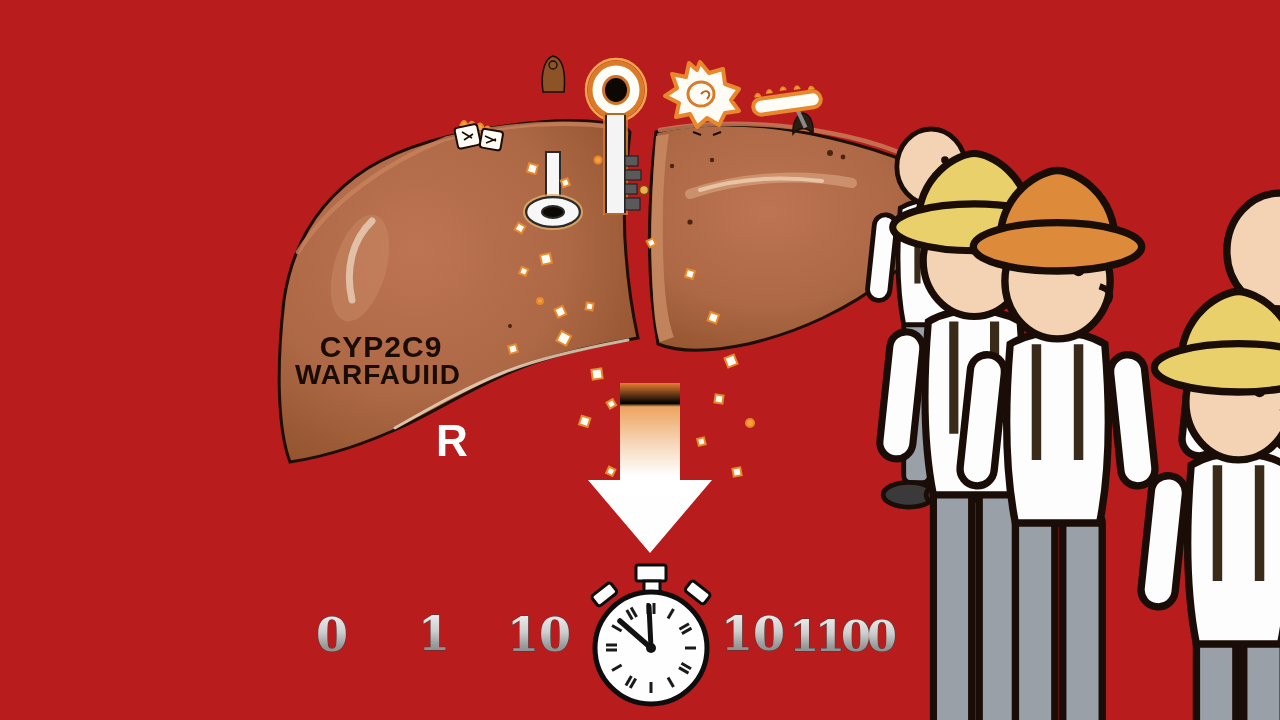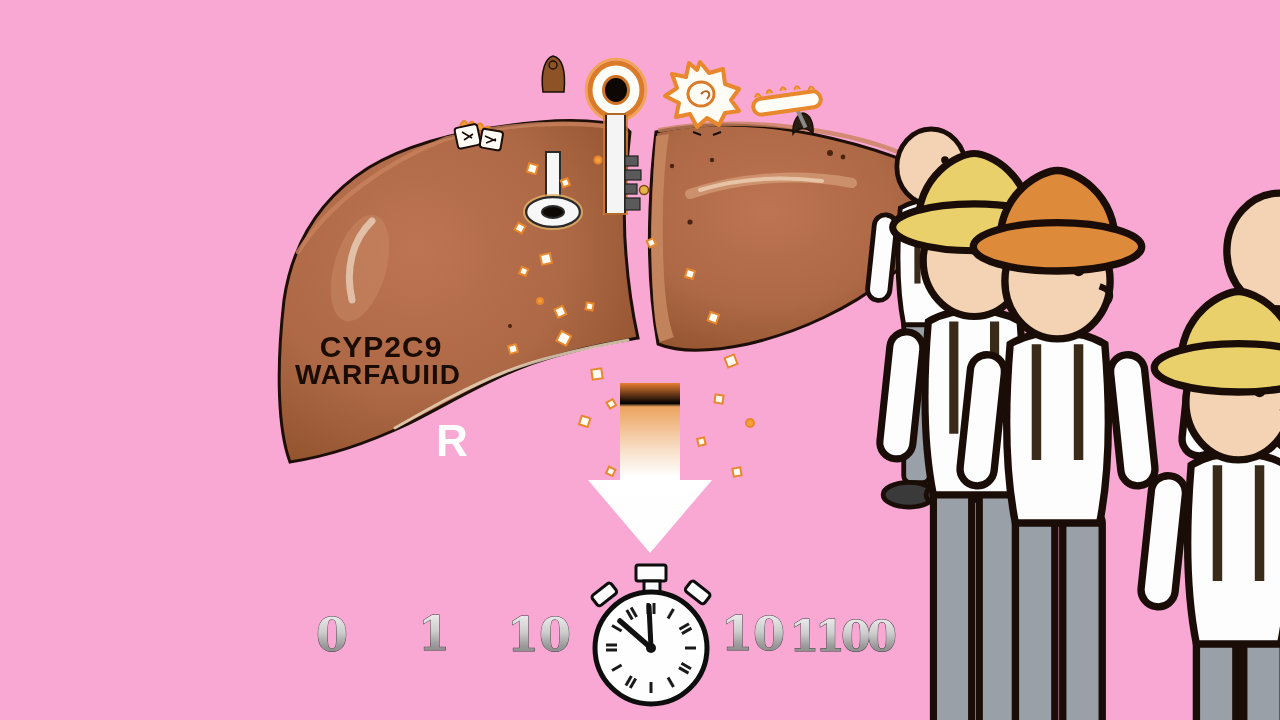--- a/index.html
+++ b/index.html
@@ -1,16 +1,16 @@
 <!DOCTYPE html>
 <html><head>
 <meta charset="utf-8">
 <style>
   html,body{margin:0;padding:0;background:#000;}
-  .stage{position:relative;width:1280px;height:720px;background:#f9a8d4;overflow:hidden;
+  .stage{position:relative;width:1280px;height:720px;background:#b91c1c;overflow:hidden;
          font-family:"Liberation Sans",sans-serif;}
   svg{position:absolute;left:0;top:0;}
   text{user-select:none;}
   .liver-label{font-family:"Liberation Sans",sans-serif;font-weight:bold;fill:#1b0c03;letter-spacing:1px;}
   .letter-r{font-family:"Liberation Sans",sans-serif;font-weight:bold;fill:#ffffff;}
   .metal-num{font-family:"DejaVu Serif",serif;font-weight:bold;fill:url(#metalGrad);
              stroke:#3f3f3f;stroke-width:.9;paint-order:stroke;}
   .hat{fill:var(--hat,#e8cf63);display:var(--hat-display,inline);}
   .pants{fill:var(--pants,#9aa0a8);}
 </style>

